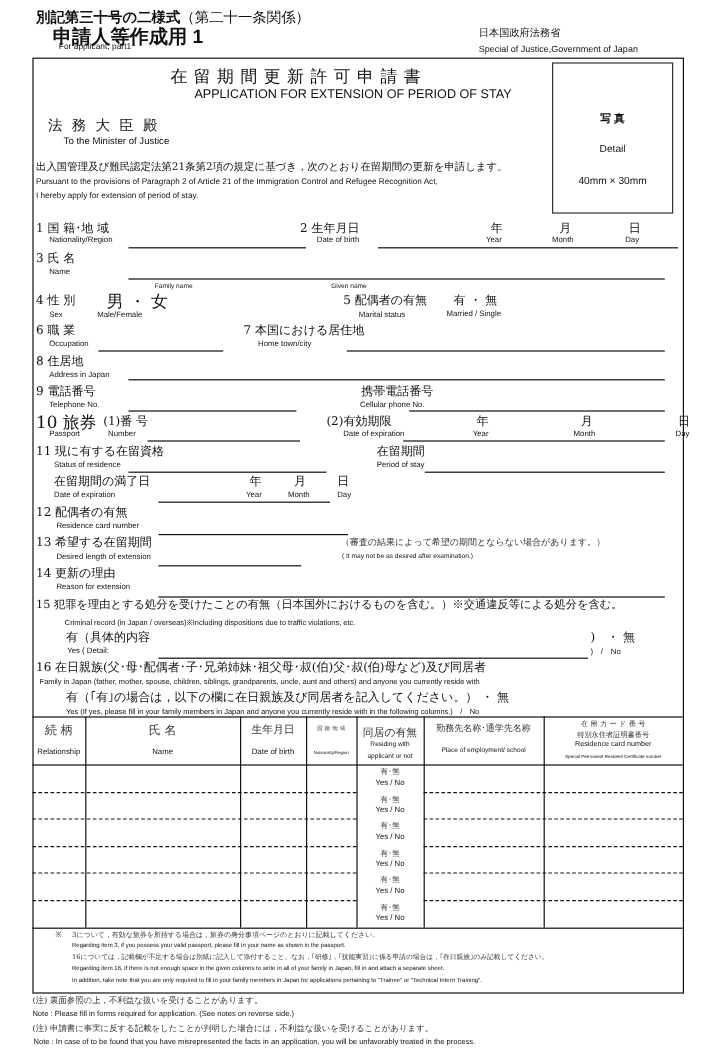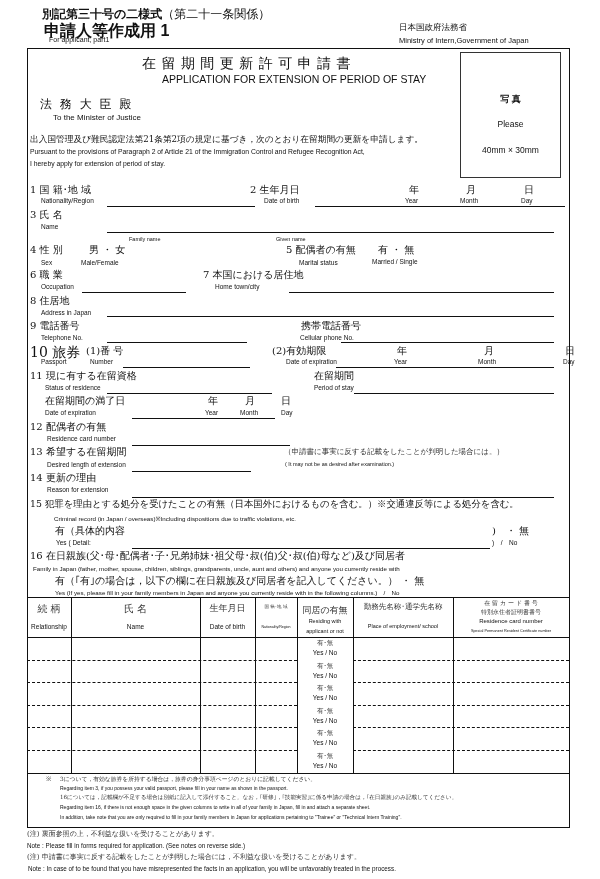--- a/index.html
+++ b/index.html
@@ -15,41 +15,41 @@
   .cell { position:absolute; }
   .vline { position:absolute; border-left:1px solid #111; width:0; }
   .hline { position:absolute; border-top:1px solid #111; height:0; }
   .dline { position:absolute; border-top:1px dashed #111; height:0; }
   .th { position:absolute; text-align:center; }
   .field { position:absolute; height:14px; background:transparent; }
 </style>
 </head>
 <body>
 
-<div class="abs jp b" style="left:30px;top:6px;font-size:12px;margin-left:12px;"><span>別記第三十号の二様式</span><span style="font-weight:normal;">（第二十一条関係）</span></div>
+<div class="abs jp b" style="left:30px;top:6px;font-size:12px;"><span>別記第三十号の二様式</span><span style="font-weight:normal;">（第二十一条関係）</span></div>
 <div class="abs en b" style="left:44px;top:21px;font-size:16px;">申請人等作成用 1</div>
 <div class="abs en" style="left:49px;top:36px;font-size:7px;">For applicant, part1</div>
 <div class="abs jp" style="left:399px;top:22px;font-size:8.5px;">日本国政府法務省</div>
-<div class="abs en" style="left:399px;top:36px;font-size:7.5px;">Ministry of Intern,Government of Japan</div>
+<div class="abs en" style="left:399px;top:36px;font-size:7.5px;">Special of Justice,Government of Japan</div>
 
 <div class="frame"></div>
 
 <div class="abs jp" style="left:142px;top:55px;font-size:14px;letter-spacing:0.5px;">在 留 期 間 更 新 許 可 申 請 書</div>
 <div class="abs en" style="left:162px;top:73px;font-size:10.5px;">APPLICATION FOR EXTENSION OF PERIOD OF STAY</div>
 
 <div class="abs jp" style="left:40px;top:96px;font-size:12px;letter-spacing:2px;">法 務 大 臣 殿</div>
 <div class="abs en" style="left:53px;top:113px;font-size:8px;">To the Minister of Justice</div>
 
 <div class="abs jp" style="left:30px;top:134px;font-size:8.7px;">出入国管理及び難民認定法第21条第2項の規定に基づき，次のとおり在留期間の更新を申請します。</div>
 <div class="abs en" style="left:30px;top:148px;font-size:6.8px;">Pursuant to the provisions of Paragraph 2 of Article 21 of the Immigration Control and Refugee Recognition Act,</div>
 <div class="abs en" style="left:30px;top:160px;font-size:6.8px;">I hereby apply for extension of period of stay.</div>
 
 <div class="photo">
   <div class="en b" style="top:40px;font-size:9px;">写 真</div>
-  <div class="en" style="top:66px;font-size:8.5px;">Please</div>
+  <div class="en" style="top:66px;font-size:8.5px;">Detail</div>
   <div class="en" style="top:92px;font-size:8.5px;">40mm × 30mm</div>
 </div>
 
 <div class="abs jp" style="left:30px;top:183px;font-size:10px;"><span>1</span> <span>国 籍･地 域</span></div>
 <div class="abs en" style="left:41px;top:197px;font-size:6.5px;">Nationality/Region</div>
 <div class="field" style="left:107px;top:192px;width:148px;border-bottom:1px solid #111;"></div>
 
 <div class="abs jp" style="left:250px;top:183px;font-size:10px;"><span>2</span> <span>生年月日</span></div>
 <div class="abs en" style="left:264px;top:197px;font-size:6.5px;">Date of birth</div>
 <div class="field" style="left:315px;top:192px;width:250px;border-bottom:1px solid #111;"></div>
@@ -61,21 +61,21 @@
 <div class="abs en" style="left:521px;top:197px;font-size:6.5px;">Day</div>
 
 <div class="abs jp" style="left:30px;top:208px;font-size:10px;"><span>3</span> <span>氏 名</span></div>
 <div class="abs en" style="left:41px;top:223px;font-size:6.5px;">Name</div>
 <div class="field" style="left:107px;top:218px;width:447px;border-bottom:1px solid #111;"></div>
 <div class="abs en" style="left:129px;top:236px;font-size:5.5px;">Family name</div>
 <div class="abs en" style="left:276px;top:236px;font-size:5.5px;">Given name</div>
 
 <div class="abs jp" style="left:30px;top:243px;font-size:10px;"><span>4</span> <span>性 別</span></div>
 <div class="abs en" style="left:41px;top:259px;font-size:6.5px;">Sex</div>
-<div class="abs jp" style="left:89px;top:243px;font-size:10px;">男 ・ 女</div>
+<div class="abs jp" style="left:89px;top:243px;font-size:14px;">男 ・ 女</div>
 <div class="abs en" style="left:81px;top:259px;font-size:6.5px;">Male/Female</div>
 
 <div class="abs jp" style="left:286px;top:243px;font-size:10px;"><span>5</span> <span>配偶者の有無</span></div>
 <div class="abs en" style="left:299px;top:259px;font-size:6.5px;">Marital status</div>
 <div class="abs jp" style="left:378px;top:243px;font-size:10px;text-align:right;">有 ・ 無</div>
 <div class="abs en" style="left:372px;top:258px;font-size:6.5px;">Married / Single</div>
 
 <div class="abs jp" style="left:30px;top:268px;font-size:10px;"><span>6</span> <span>職 業</span></div>
 <div class="abs en" style="left:41px;top:283px;font-size:6.5px;">Occupation</div>
 <div class="field" style="left:82px;top:278px;width:104px;border-bottom:1px solid #111;"></div>
@@ -126,21 +126,21 @@
 <div class="abs jp" style="left:281px;top:394px;font-size:10px;">日</div>
 <div class="abs en" style="left:281px;top:409px;font-size:6.5px;">Day</div>
 
 <div class="abs jp" style="left:30px;top:420px;font-size:10px;"><span>12</span> <span>配偶者の有無</span></div>
 <div class="abs en" style="left:47px;top:435px;font-size:6.5px;">Residence card number</div>
 <div class="field" style="left:132px;top:431px;width:158px;border-bottom:1px solid #111;"></div>
 
 <div class="abs jp" style="left:30px;top:445px;font-size:10px;"><span>13</span> <span>希望する在留期間</span></div>
 <div class="abs en" style="left:47px;top:461px;font-size:6.5px;">Desired length of extension</div>
 <div class="field" style="left:132px;top:457px;width:119px;border-bottom:1px solid #111;"></div>
-<div class="abs jp" style="left:284px;top:447px;font-size:7.5px;color:#333;">（申請書に事実に反する記載をしたことが判明した場合には。）</div>
+<div class="abs jp" style="left:284px;top:447px;font-size:7.5px;color:#333;">（審査の結果によって希望の期間とならない場合があります。）</div>
 <div class="abs en" style="left:285px;top:461px;font-size:5.5px;">( It may not be as desired after examination.)</div>
 
 <div class="abs jp" style="left:30px;top:471px;font-size:10px;"><span>14</span> <span>更新の理由</span></div>
 <div class="abs en" style="left:47px;top:486px;font-size:6.5px;">Reason for extension</div>
 <div class="field" style="left:132px;top:483px;width:422px;border-bottom:1px solid #111;"></div>
 
 <div class="abs jp" style="left:30px;top:498px;font-size:9.4px;text-align:right;"><span>15</span> <span>犯罪を理由とする処分を受けたことの有無（日本国外におけるものを含む。）※交通違反等による処分を含む。</span></div>
 <div class="abs en" style="left:54px;top:514px;font-size:6.2px;">Criminal record (in Japan / overseas)※Including dispositions due to traffic violations, etc.</div>
 <div class="abs jp" style="left:55px;top:524px;font-size:10px;">有（具体的内容</div>
 <div class="abs en" style="left:56px;top:539px;font-size:6.5px;">Yes ( Detail:</div>

